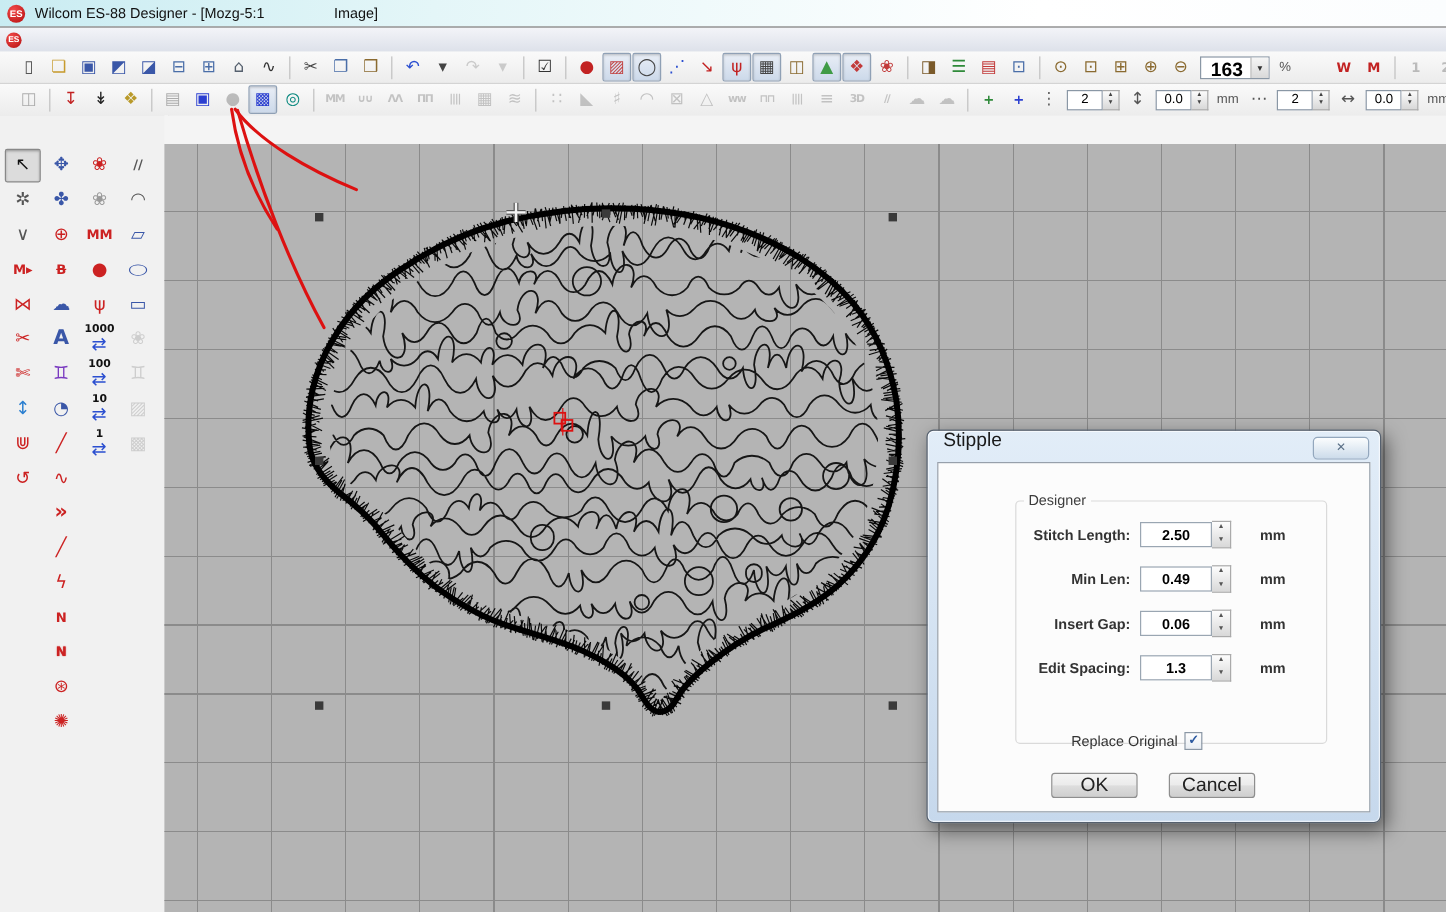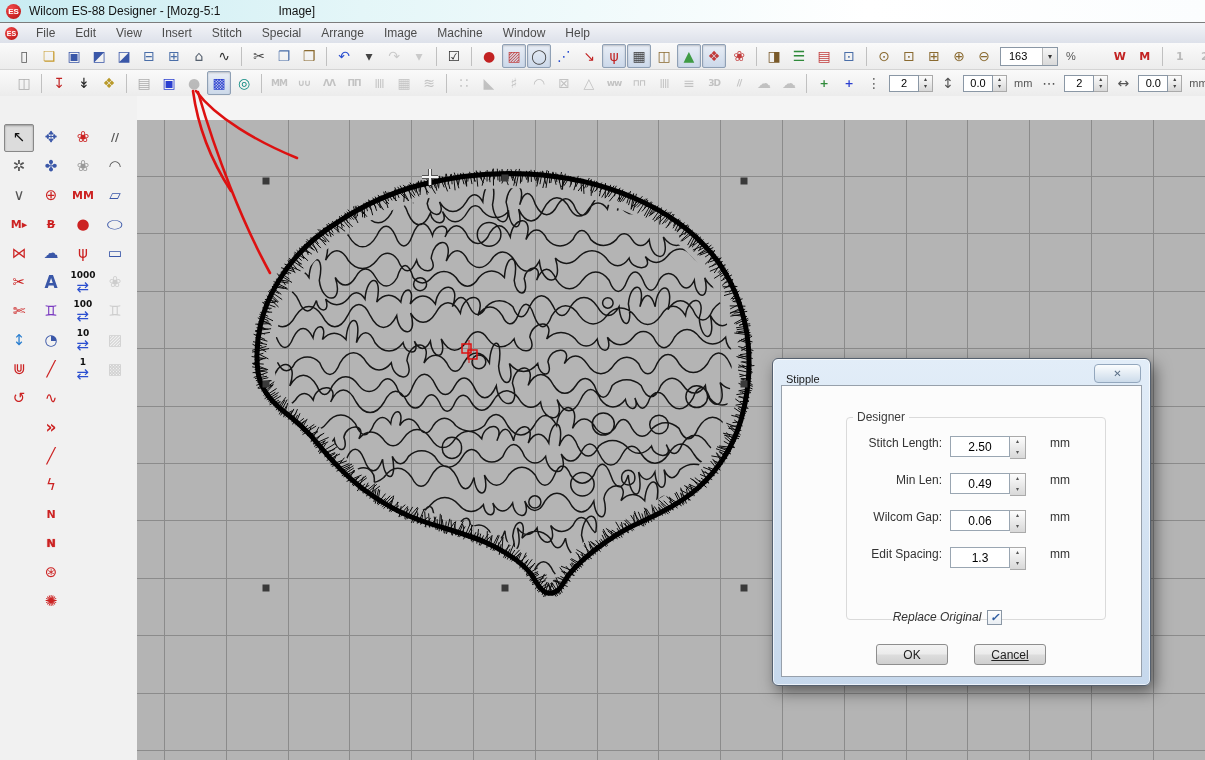--- a/index.html
+++ b/index.html
@@ -21,21 +21,21 @@
     border:1px solid transparent;border-radius:2px;flex:0 0 auto;}
   .tb-btn span{font-family:"DejaVu Sans",sans-serif;font-size:14px;line-height:1;}
   .tb-btn.on{border-color:#8fa0b5;background:linear-gradient(#e9eef6,#ccd9ea);box-shadow:inset 0 1px 2px rgba(0,0,0,.2);}
   .tb-btn.dis{opacity:.45;filter:grayscale(1);}
   .tb-btn.wm span{font-size:11px;font-weight:bold;}
   .tb-btn.st span{font-size:9px;letter-spacing:-1px;font-weight:bold;}
   .tb-sep{width:1px;height:19px;background:#c0c0c0;margin:0 4px;flex:0 0 auto;}
   .tb-gap{width:26px;flex:0 0 auto;}
   .tb-unit{font-size:11px;color:#555;margin:0 4px;flex:0 0 auto;}
   .combo{display:inline-flex;width:56px;height:17px;border:1px solid #8a97a5;background:#fff;margin:0 3px;flex:0 0 auto;}
-  .combo-val{flex:1;font-size:11px;padding:2px 0 0 8px;}
+  .combo-val{flex:1;font-size:16px;padding:2px 0 0 8px;font-weight:bold;}
   .combo-arrow{width:14px;background:linear-gradient(#f6f6f6,#d9d9d9);border-left:1px solid #b5b5b5;
     font-size:8px;display:flex;align-items:center;justify-content:center;color:#333;}
   .spinbox{display:inline-flex;height:17px;margin:0 2px;flex:0 0 auto;}
   .spin-val{width:28px;background:#fff;border:1px solid #8a97a5;font-size:11px;display:flex;
     align-items:center;justify-content:center;}
   .spin-arrows{width:13px;display:flex;flex-direction:column;border:1px solid #aaa;border-left:none;
     background:linear-gradient(#fcfcfc,#d8d8d8);}
   .spin-arrows i{flex:1;font-style:normal;font-size:6px;line-height:7px;text-align:center;color:#444;}
   
   .main{position:absolute;left:0;top:96px;right:0;bottom:0;}
@@ -58,69 +58,56 @@
   .canvas-top-margin{position:absolute;left:0;top:0;right:0;height:24px;background:#f4f4f4;}
   .canvas-grid{position:absolute;left:0;top:24px;right:0;bottom:0;background-color:#b4b4b4;
     background-image:
       repeating-linear-gradient(to right,transparent 0,transparent 27px,#8b8b8b 27px,#8b8b8b 28px,transparent 28px,transparent 61.8px),
       repeating-linear-gradient(to bottom,transparent 0,transparent 56px,#8b8b8b 56px,#8b8b8b 57px,transparent 57px,transparent 57.4px);}
   .overlay-svg{position:absolute;left:0;top:0;width:1205px;height:760px;z-index:50;pointer-events:none;}
   
   .dialog{position:absolute;left:772px;top:358px;width:377px;height:326px;z-index:100;
     background:linear-gradient(#e2edf8,#c6d8ec);border:1px solid #55606e;border-radius:6px;
     box-shadow:inset 0 0 0 1px rgba(255,255,255,.65), 4px 6px 16px rgba(0,0,0,.5);}
-  .dlg-title{height:26px;font-size:11px;color:#1a1a1a;display:flex;align-items:flex-end;padding-left:13px;}
+  .dlg-title{height:26px;font-size:16px;color:#1a1a1a;display:flex;align-items:flex-start;padding-left:13px;}
   .dlg-close{position:absolute;top:5px;right:9px;width:45px;height:17px;border:1px solid #93a7bd;border-radius:4px;
     background:linear-gradient(#fbfdfe,#ccdbea);display:flex;align-items:center;justify-content:center;}
   .dlg-close span{font-size:10px;font-weight:bold;color:#5a6f86;font-family:"DejaVu Sans",sans-serif;}
   .dlg-client{position:absolute;left:8px;right:8px;top:26px;bottom:8px;background:#fcfcfc;border:1px solid #97a0ab;}
   .grp{position:absolute;left:64px;top:24px;width:258px;height:196px;border:1px solid #dadada;border-radius:4px;
     margin:0;padding:12px 0 0 0;}
   .grp legend{font-size:12px;color:#3c3c3c;padding:0 4px;margin-left:6px;}
-  .drow{height:19px;margin:0 0 18px 0;display:flex;align-items:flex-start;}
+  .drow{height:19px;margin:0 0 18px 0;display:flex;align-items:center;font-weight:bold;}
   .dlabel{flex:0 0 95px;text-align:right;margin-right:8px;font-size:12px;color:#333;}
   .dedit{width:58px;height:19px;background:#fff;border:1px solid #9aa6b2;font-size:12px;display:flex;
     align-items:center;justify-content:center;}
   .dspin{width:15px;height:21px;display:flex;flex-direction:column;border:1px solid #aaa;border-left:none;
     background:linear-gradient(#fdfdfd,#d8d8d8);}
   .dspin i{flex:1;font-style:normal;font-size:6px;line-height:9px;text-align:center;color:#555;}
   .dunit{margin-left:24px;font-size:12px;color:#333;}
-  .replace-row{position:absolute;left:0;top:224px;width:100%;display:flex;align-items:flex-start;
-    justify-content:center;gap:6px;font-size:12px;color:#333;transform:translateX(-14px);font-style:italic;}
+  .replace-row{position:absolute;left:0;top:224px;width:100%;display:flex;align-items:flex-end;
+    justify-content:center;gap:6px;font-size:12px;color:#333;transform:translateX(-14px);}
   .cb{width:13px;height:13px;border:1px solid #8a97a5;background:linear-gradient(#fefefe,#e9eef3);
     font-size:11px;line-height:12px;text-align:center;color:#2c5aa0;font-weight:bold;}
-  .dlg-btn{position:absolute;width:72px;height:21px;border:1px solid #8e8e8e;border-radius:3px;font-size:12px;color:#222;
+  .dlg-btn{position:absolute;width:72px;height:21px;border:1px solid #8e8e8e;border-radius:3px;font-size:16px;color:#222;
     background:linear-gradient(#f4f4f4 0%,#ebebeb 48%,#dddddd 52%,#cfcfcf 100%);
     font-family:"Liberation Sans",sans-serif;}
   .dlg-btn.ok{left:94px;top:258px;}
-  .dlg-btn.cancel{left:192px;top:258px;text-decoration:underline;}
+  .dlg-btn.cancel{left:192px;top:258px;}
 </style>
 </head>
 <body>
 
 <div class="titlebar">
   <div class="es-logo">ES</div>
   <span>Wilcom ES-88 Designer - [Mozg-5:1</span>
   <span class="title-doc">Image]</span>
 </div>
 <div class="menubar">
   <div class="es-logo" style="width:13px;height:13px;font-size:7px;">ES</div>
-  <span style="display:flex;">
-      <span class="menu-item">File</span>
-      <span class="menu-item">Edit</span>
-      <span class="menu-item">View</span>
-      <span class="menu-item">Insert</span>
-      <span class="menu-item">Stitch</span>
-      <span class="menu-item">Special</span>
-      <span class="menu-item">Arrange</span>
-      <span class="menu-item">Image</span>
-      <span class="menu-item">Machine</span>
-      <span class="menu-item">Window</span>
-      <span class="menu-item">Help</span>
-    </span>
 </div>
 <div class="toolbar" id="tb1">
     <span class="tb-btn">
       <span style="color: rgb(85, 85, 85);">▯</span>
     </span>
     <span class="tb-btn">
       <span style="color: rgb(199, 155, 46);">❏</span>
     </span>
     <span class="tb-btn">
       <span style="color: rgb(58, 87, 168);">▣</span>
@@ -723,21 +710,21 @@
       <div class="drow">
         <span class="dlabel">Min Len:</span>
         <span class="dedit">0.49</span>
         <span class="dspin">
             <i>▴</i>
             <i>▾</i>
           </span>
         <span class="dunit">mm</span>
       </div>
       <div class="drow">
-        <span class="dlabel">Wilcom Gap:</span>
+        <span class="dlabel">Insert Gap:</span>
         <span class="dedit">0.06</span>
         <span class="dspin">
             <i>▴</i>
             <i>▾</i>
           </span>
         <span class="dunit">mm</span>
       </div>
       <div class="drow">
         <span class="dlabel">Edit Spacing:</span>
         <span class="dedit">1.3</span>

